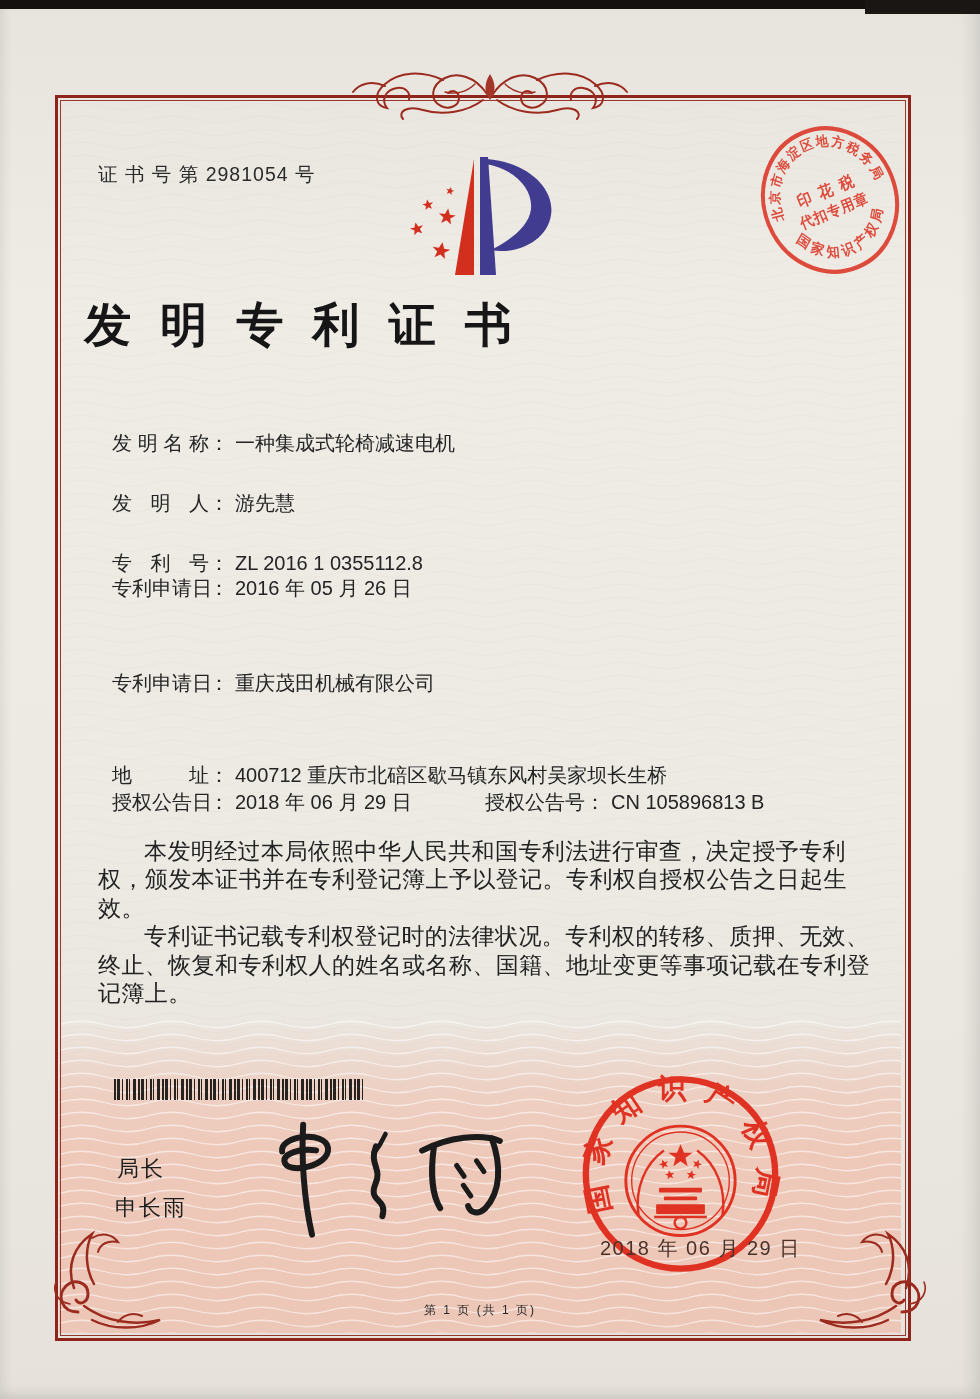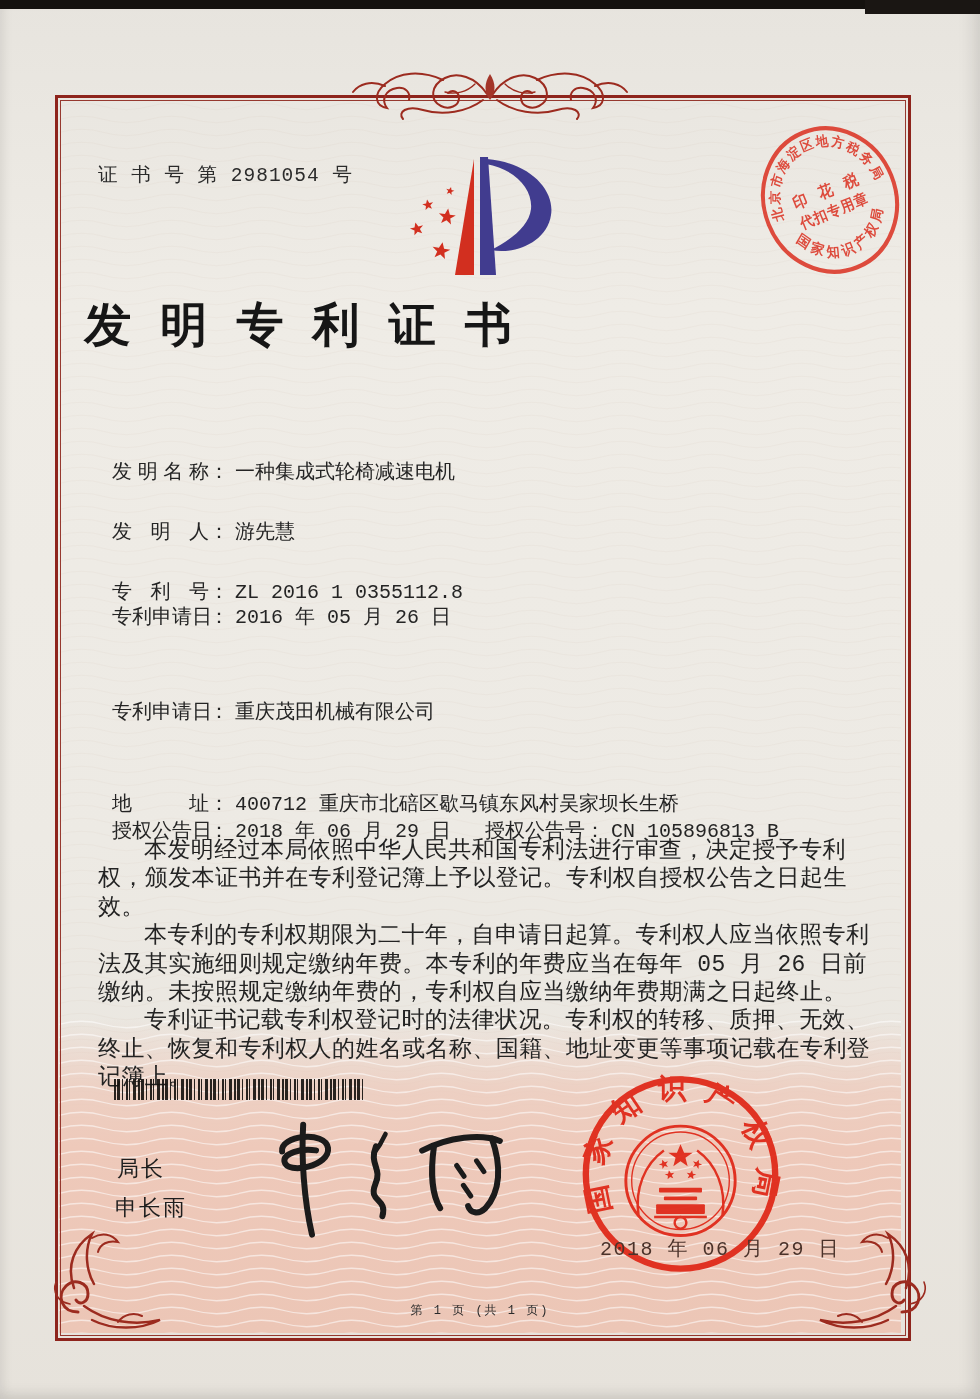--- a/index.html
+++ b/index.html
@@ -1,38 +1,38 @@
 <!DOCTYPE html>
 <html><head>
 <meta charset="utf-8">
 <style>
   html,body{margin:0;padding:0;background:#cfccc6;}
   .page{
     position:relative;width:980px;height:1399px;margin:0 auto;overflow:hidden;
     background:linear-gradient(180deg,#e7e4de 0%,#efece6 22%,#edeae4 60%,#e6e2db 100%);
     box-shadow:inset -10px 0 14px rgba(0,0,0,.07), inset 0 -8px 12px rgba(0,0,0,.05), inset 6px 0 10px rgba(0,0,0,.04);
-    font-family:Liberation Mono, monospace;color:#222;
+    font-family:Liberation Sans, sans-serif;color:#222;
   }
   .abs{position:absolute;}
   .scan-top{left:0;top:0;width:980px;height:9px;background:#14110e;z-index:9;}
   .scan-top-r{right:0;top:0;width:115px;height:14px;background:#1a1613;z-index:9;}
   
   .frame{left:55px;top:95px;width:850px;height:1240px;border:3px solid #8e241c;z-index:3;}
   .frame-inner{position:absolute;left:2px;top:2px;right:2px;bottom:2px;border:1px solid #96382e;}
   
   .waves-all{left:59px;top:100px;z-index:1;opacity:.5;}
   .pink{left:59px;top:1018px;width:842px;height:315px;z-index:1;
     background:linear-gradient(180deg, rgba(238,201,186,0) 0px, rgba(238,201,186,.75) 70px, #eec9ba 130px, #ecc6b6 100%);}
   .pink svg{position:absolute;left:0;top:0;}
   .certno{left:98px;top:161px;font-size:19.5px;letter-spacing:1px;color:#2b2b2b;z-index:4;}
   .title{left:55px;top:294px;width:850px;font-size:47px;font-weight:bold;
     letter-spacing:.62em;text-indent:.62em;color:#161616;z-index:4;}
   .logo{left:403px;top:153px;z-index:4;}
   .stamp{left:750px;top:120px;z-index:6;transform:rotate(-22deg) scaleY(1.1);opacity:.9;}
-  .row{left:112px;font-size:20px;color:#242424;z-index:4;white-space:nowrap;margin-top:28px;}
+  .row{left:112px;font-size:20px;color:#242424;z-index:4;white-space:nowrap;}
   .lbl{display:inline-block;width:97px;text-align:justify;text-align-last:justify;vertical-align:top;}
   .val{margin-left:6px;}
   .grant2{left:485px;}
   .paras{left:98px;top:837px;width:788px;font-size:23px;line-height:28.4px;color:#232323;z-index:4;letter-spacing:.4px;}
   .paras p{margin:0;text-indent:2em;}
   .barcode{left:114px;top:1079px;width:250px;height:21px;z-index:4;opacity:.92;
     background:repeating-linear-gradient(90deg,#171310 0 2px,transparent 2px 3px,#171310 3px 6px,transparent 6px 8px,#171310 8px 9px,transparent 9px 12px,#171310 12px 14px,transparent 14px 15px,#171310 15px 16px,transparent 16px 19px,#171310 19px 22px,transparent 22px 24px);}
   .director{left:117px;top:1154px;font-size:22px;color:#1e1e1e;z-index:4;letter-spacing:2px;}
   .dname{left:115px;top:1193px;font-size:22px;color:#1e1e1e;z-index:4;letter-spacing:2px;}
   .sig{left:255px;top:1112px;z-index:5;transform:rotate(-2deg);}
@@ -171,21 +171,20 @@
 
   <div class="abs row" style="top:789px;">
     <span class="lbl">授权公告日</span><span>：</span><span class="val">2018 年 06 月 29 日</span>
   </div>
   <div class="abs row grant2" style="top:789px;">
     <span>授权公告号</span><span>：</span><span class="val">CN 105896813 B</span>
   </div>
 
   <div class="abs paras">
     <p>本发明经过本局依照中华人民共和国专利法进行审查，决定授予专利权，颁发本证书并在专利登记簿上予以登记。专利权自授权公告之日起生效。</p>
-    <p>本专利的专利权期限为二十年，自申请日起算。专利权人应当依照专利法及其实施细则规定缴纳年费。本专利的年费应当在每年 05 月 26 日前缴纳。未按照规定缴纳年费的，专利权自应当缴纳年费期满之日起终止。</p>
     <p>专利证书记载专利权登记时的法律状况。专利权的转移、质押、无效、终止、恢复和专利权人的姓名或名称、国籍、地址变更等事项记载在专利登记簿上。</p>
   </div>
 
   <div class="abs barcode"></div>
 
   <div class="abs director">局长</div>
   <div class="abs dname">申长雨</div>
 
   <svg class="abs sig" width="260" height="128" viewBox="0 0 260 128">
     <g stroke="#1b1b1b" stroke-width="6" fill="none" stroke-linecap="round" stroke-linejoin="round">

